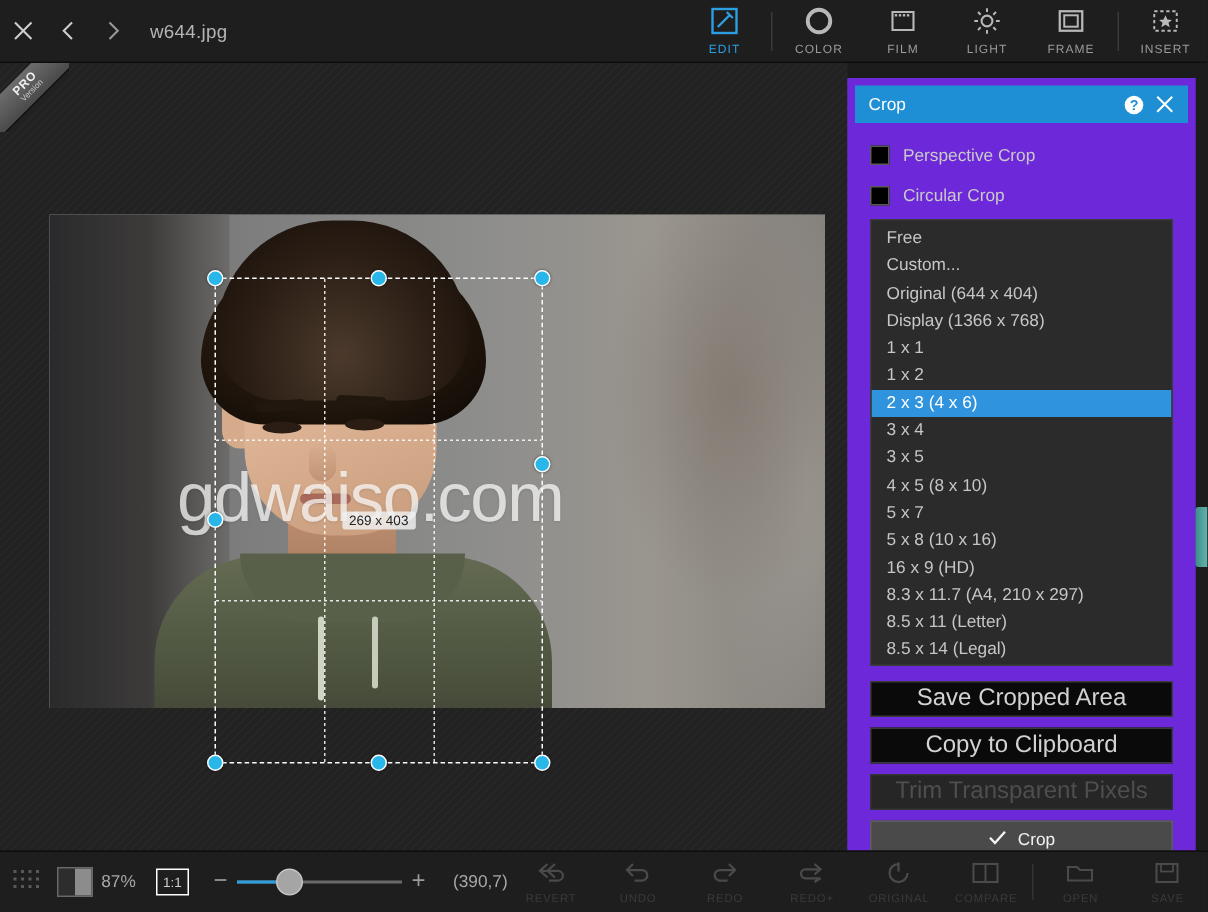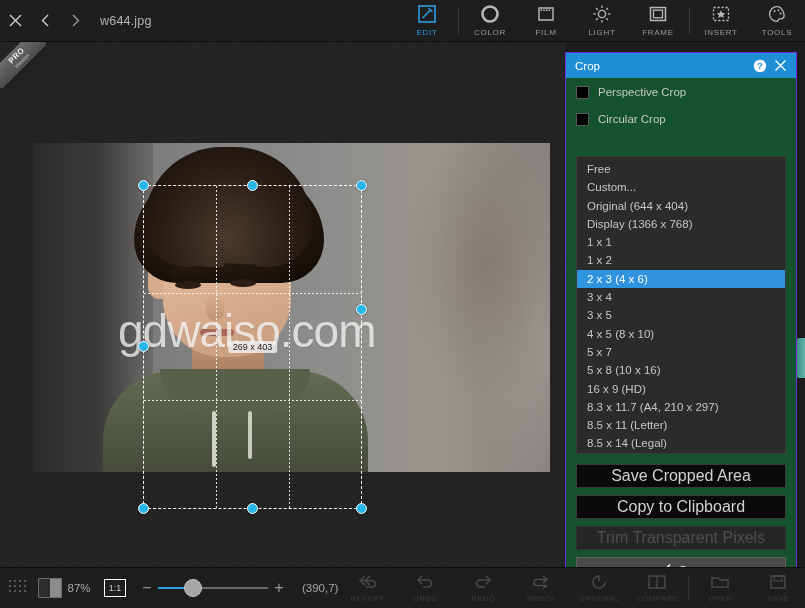--- a/index.html
+++ b/index.html
@@ -179,39 +179,39 @@
     transform: rotate(-45deg);
     display:flex; flex-direction:column; align-items:center; justify-content:center;
     box-shadow:0 1px 2px rgba(0,0,0,.6);
   }
   #proribbon .rb b { font-size:8px; color:#f0f0f0; letter-spacing:.5px; line-height:8px; }
   #proribbon .rb i { font-size:5.5px; color:#c9c9c9; font-style:normal; line-height:7px; }
 
   
   #panel {
     position:absolute; left:565px; top:52px; width:232px; height:540px;
-    background:#14532d;
-    border:1px solid #6d28d9;
+    background:#6d28d9;
+    border:5px solid #6d28d9;
   }
   #panelhead {
     height:25px; background:#1e8fd4;
     display:flex; align-items:center; padding:0 6px 0 9px;
   }
   #panelhead .ptitle { color:#fff; font-size:11.5px; flex:1; }
   #panelhead .pbtn { width:20px; height:20px; display:flex; align-items:center; justify-content:center; color:#fff; }
   #panelbody { padding:8px 10px 0 10px; }
-  .chkrow { display:flex; align-items:flex-start; height:27px; }
+  .chkrow { display:flex; align-items:center; height:27px; }
   .chkbox {
     width:13px; height:13px; background:#000; border:1px solid #5a5a5a;
     margin-right:9px; flex:none;
   }
   .chklabel { color:#c9c9c9; font-size:11.5px; }
 
   #ratiolist {
-    margin-top:16px;
+    margin-top:2px;
     background:#2b2b2b;
     border:1px solid #3b3b3b;
     height:298px;
     overflow:hidden;
     padding:3px 0;
   }
   .ritem {
     height:18.3px; line-height:18.3px;
     padding-left:10px;
     color:#c6c6c6; font-size:11.5px;
@@ -377,31 +377,20 @@
       <div class="tool">
         <span class="ticon">
           <svg width="20" height="20" viewBox="0 0 20 20">
             <rect x="2.5" y="3.5" width="15" height="13" fill="none" stroke="#b8b8b8" stroke-width="1.3" stroke-dasharray="2.2 1.8"></rect>
             <path d="M10 6.2 L11.3 9 L14.3 9.3 L12 11.2 L12.8 14.1 L10 12.5 L7.2 14.1 L8 11.2 L5.7 9.3 L8.7 9 Z" fill="#b8b8b8"></path>
           </svg>
         </span>
         <span class="tlabel">INSERT</span>
       </div>
 
-      <div class="tool">
-        <span class="ticon">
-          <svg width="20" height="20" viewBox="0 0 20 20">
-            <path d="M10 2.6 A7.4 7.4 0 1 0 10 17.4 C11.4 17.4 11 16 11.8 15.3 C12.6 14.6 15 15.3 16.2 14 C18.3 11.8 16 2.6 10 2.6 Z" fill="none" stroke="#b8b8b8" stroke-width="1.3"></path>
-            <circle cx="7.6" cy="7.2" r="1" fill="#b8b8b8"></circle>
-            <circle cx="11.6" cy="6.3" r="1" fill="#b8b8b8"></circle>
-            <circle cx="13.6" cy="9.6" r="1" fill="#b8b8b8"></circle>
-          </svg>
-        </span>
-        <span class="tlabel">TOOLS</span>
-      </div>
 
     </div>
   </div>
 
   <div id="canvaswrap">
 
     <div id="photo">
       <div class="bgblur"></div>
       <div class="darkleft"></div>
       <div class="subject">

